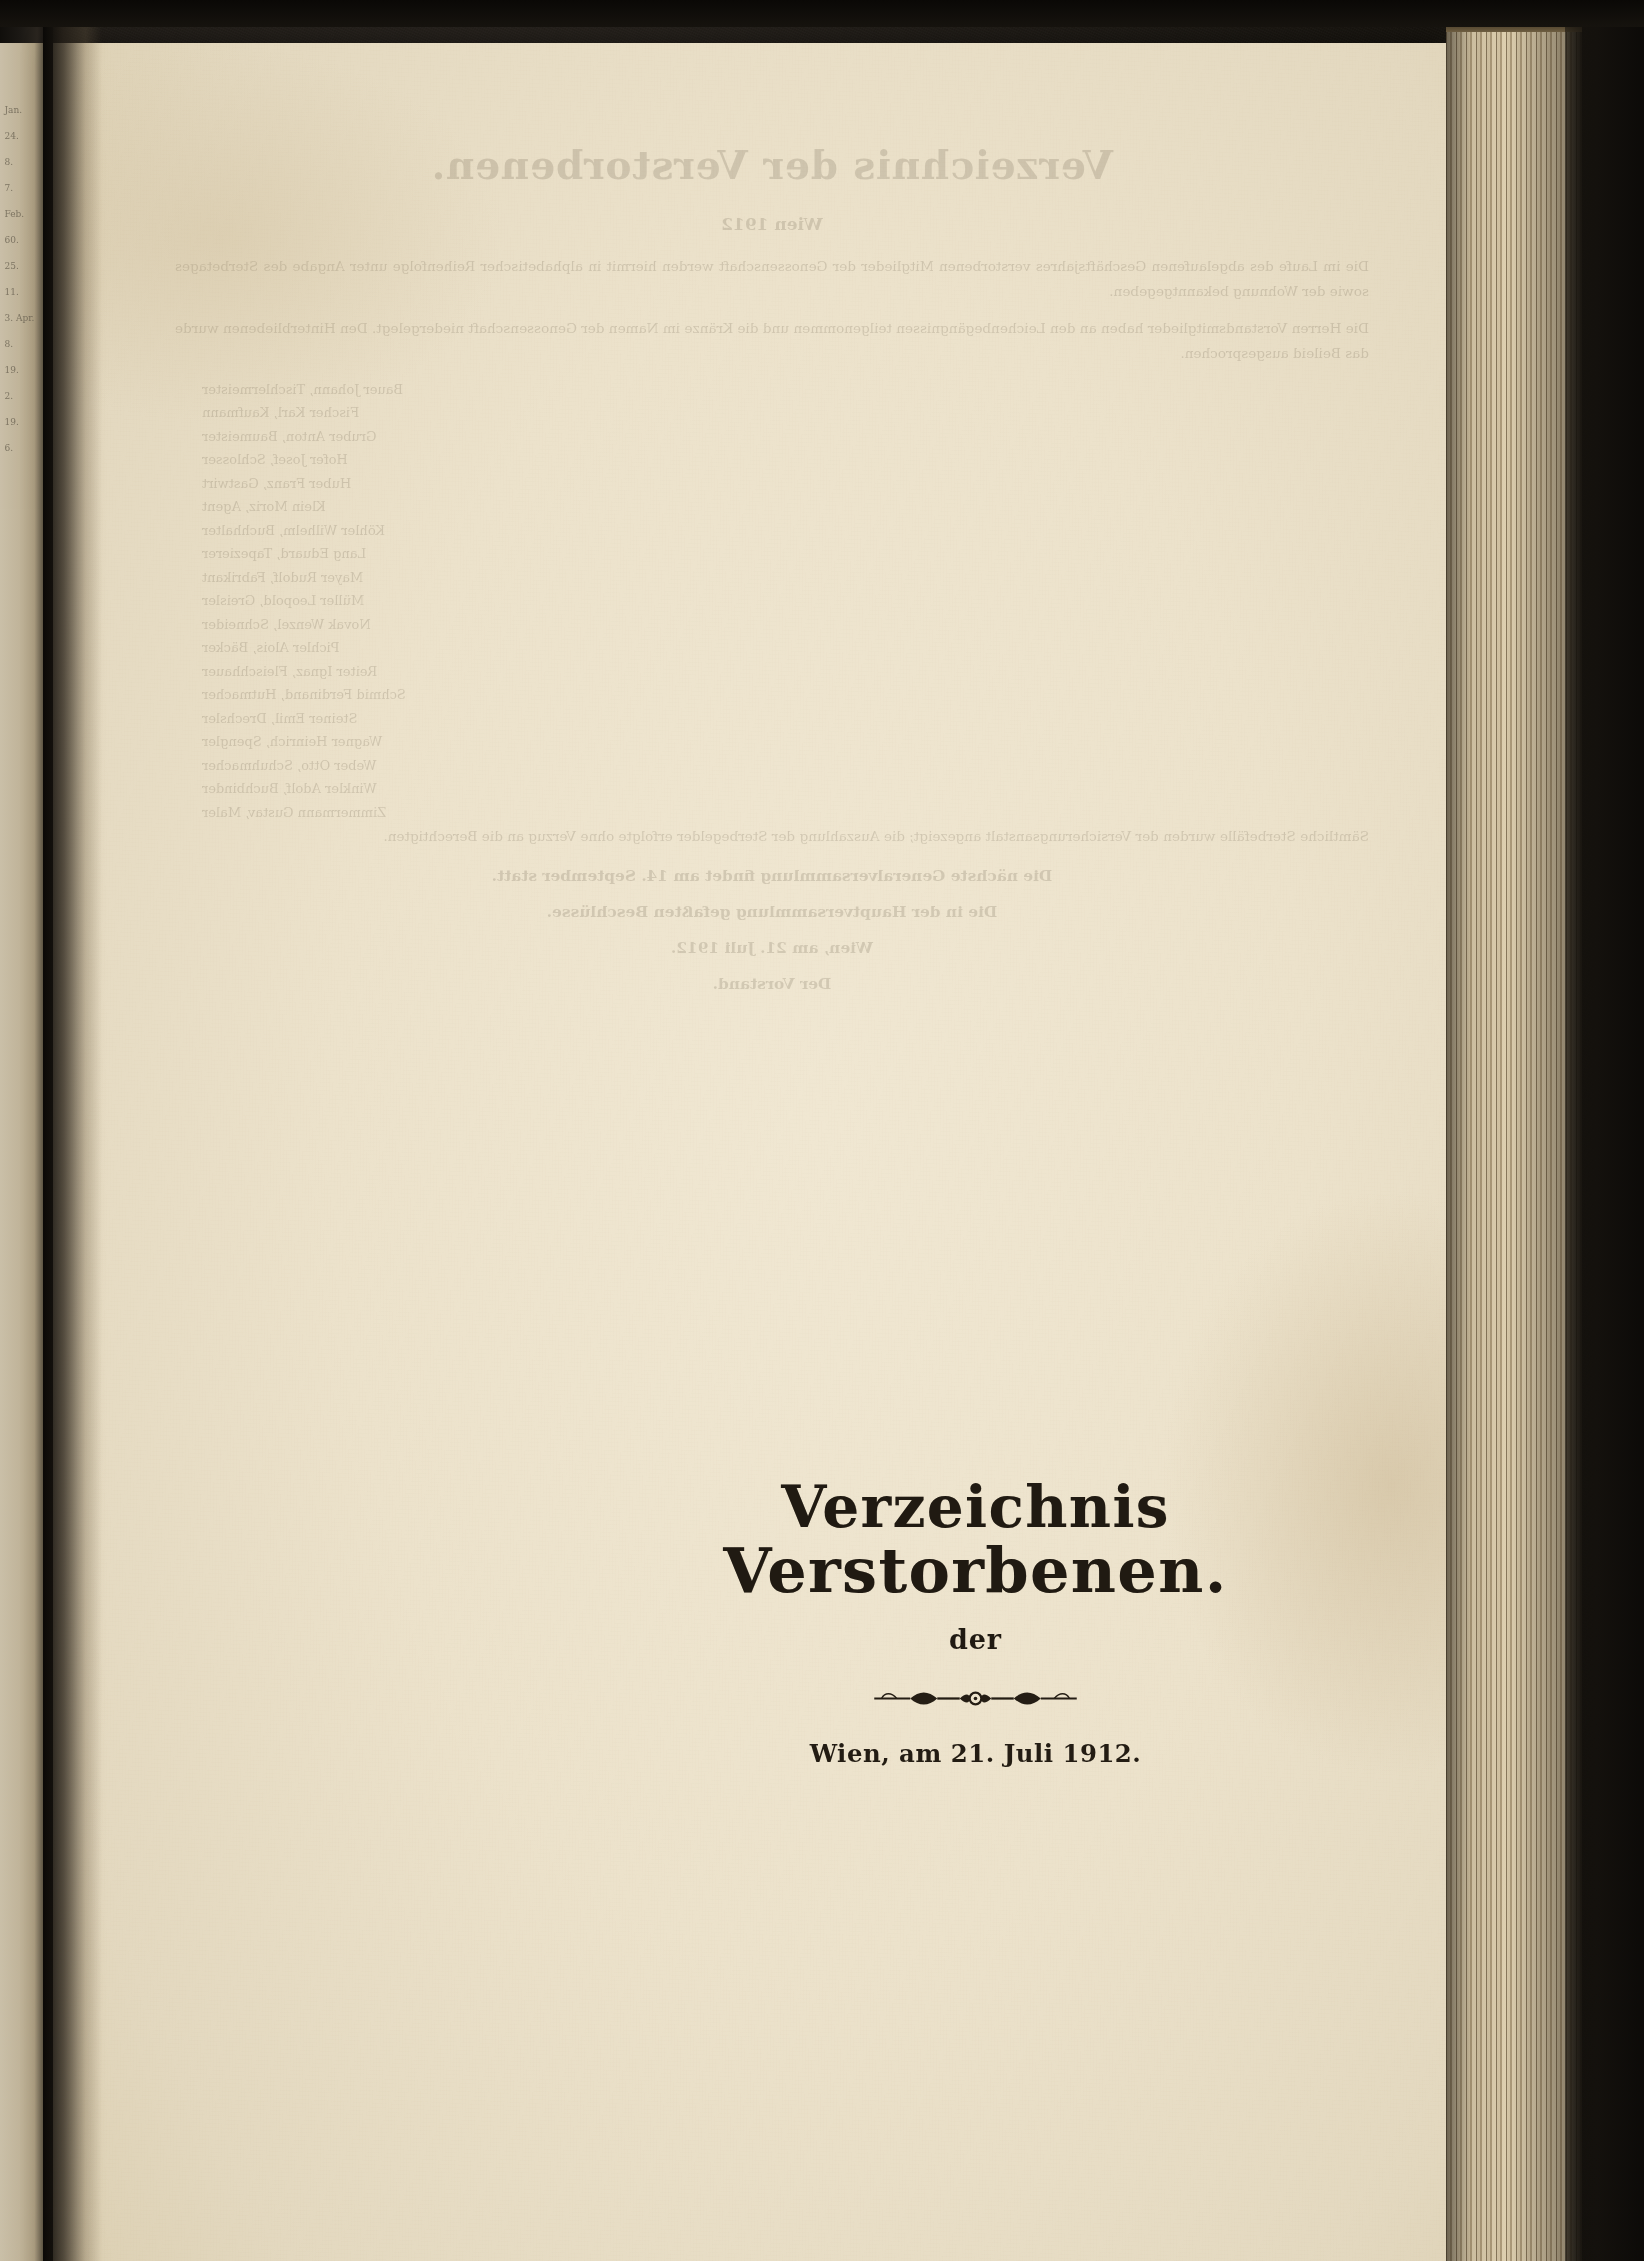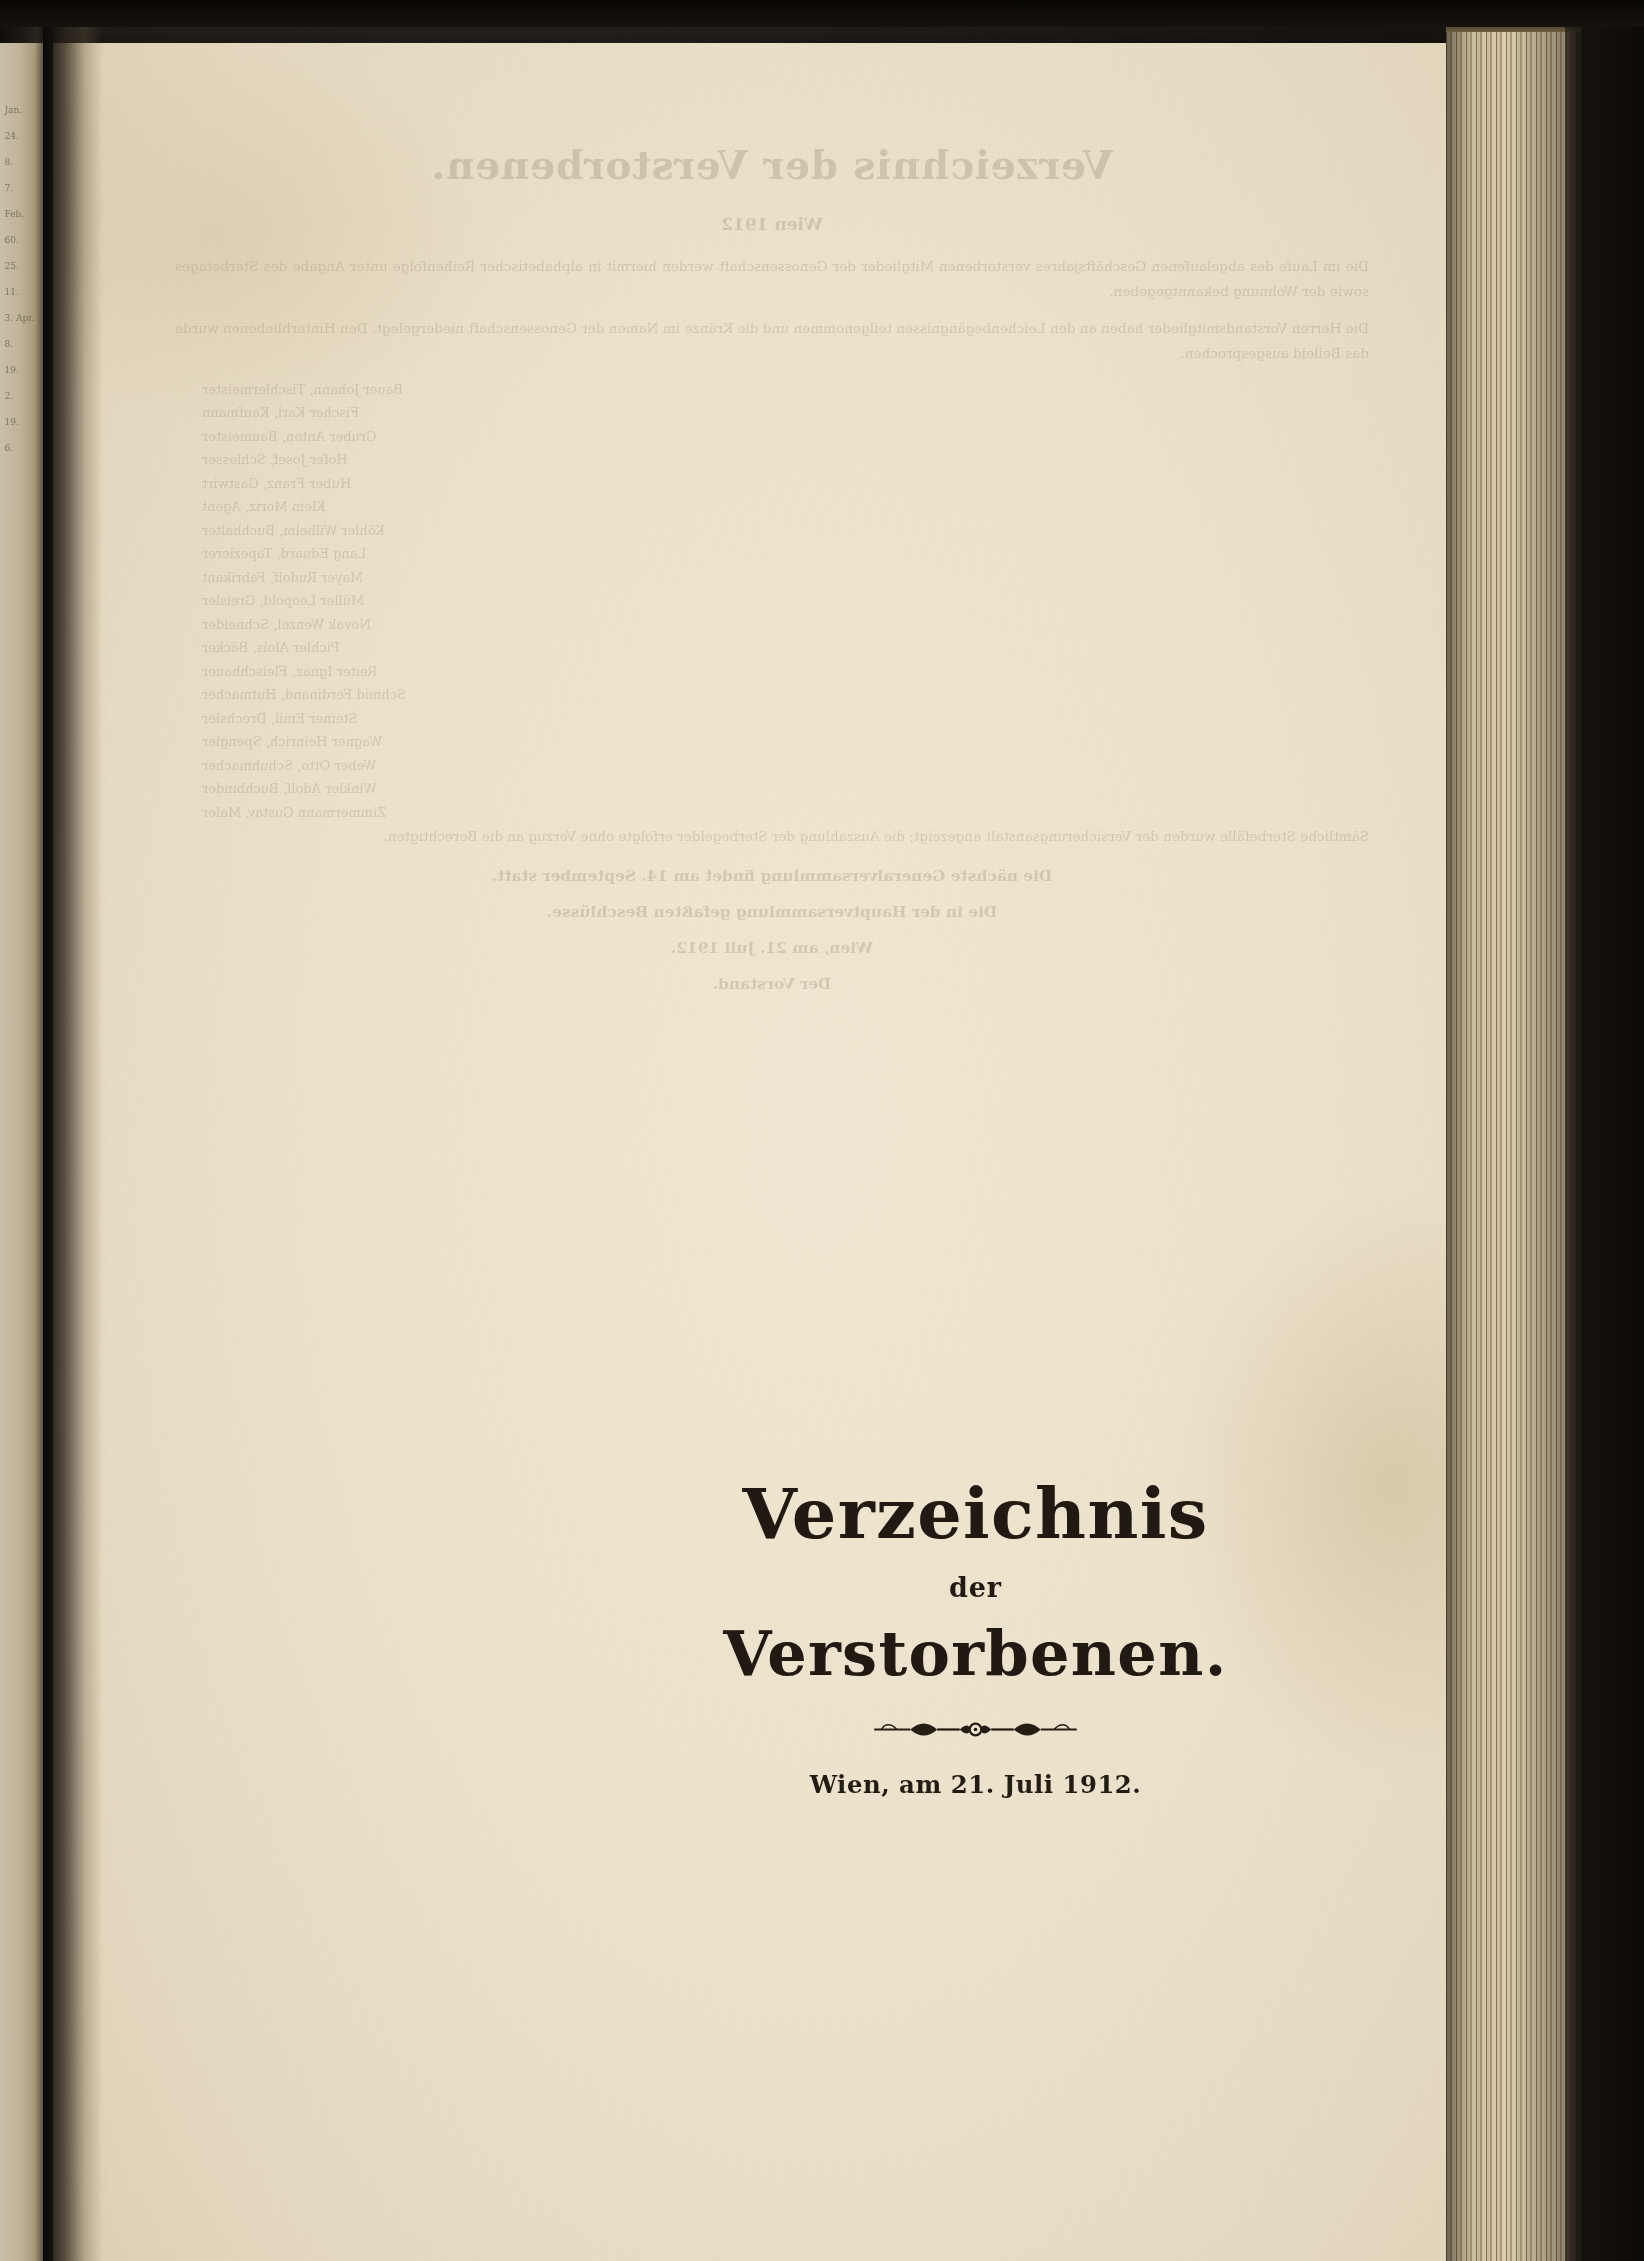--- a/index.html
+++ b/index.html
@@ -160,21 +160,21 @@
     top: 1434px;
     width: 597px;
     text-align: center;
     color: #201a12;
   }
   .fraktur {
     font-family: "DejaVu Serif", serif;
     font-weight: 700;
   }
   .title-main {
-    font-size: 70px;
+    font-size: 58px;
     line-height: 1.05;
     letter-spacing: 1.4px;
     text-shadow: 0.2px 0.2px 0 rgba(40,30,18,0.35);
   }
   .title-der {
     font-size: 27px;
     margin-top: 21px;
     margin-bottom: 18px;
     letter-spacing: 0.9px;
   }
@@ -314,22 +314,22 @@
         <div class="centerline">Wien, am 21. Juli 1912.</div>
         <div class="centerline">Der Vorstand.</div>
       </div>
     </div>
 
     <div class="page-stains"></div>
     <div class="page-left-curl"></div>
 
     <div class="title-block">
       <div class="fraktur title-main">Verzeichnis</div>
+      <div class="fraktur title-main2">Verstorbenen.</div>
       <div class="fraktur title-der">der</div>
-      <div class="fraktur title-main2">Verstorbenen.</div>
 
       <div class="ornament">
         <svg viewBox="0 0 470 60" xmlns="http://www.w3.org/2000/svg" fill="none" stroke="currentColor" stroke-width="3">
           <path d="M10 30 L90 30" stroke-width="4"></path>
           <path d="M460 30 L380 30" stroke-width="4"></path>
           <path d="M90 30 C110 12, 130 12, 150 30 C130 48, 110 48, 90 30 Z" fill="currentColor" stroke="none"></path>
           <path d="M380 30 C360 12, 340 12, 320 30 C340 48, 360 48, 380 30 Z" fill="currentColor" stroke="none"></path>
           <path d="M150 30 L200 30" stroke-width="5"></path>
           <path d="M320 30 L270 30" stroke-width="5"></path>
           <circle cx="235" cy="30" r="13" stroke-width="5"></circle>

